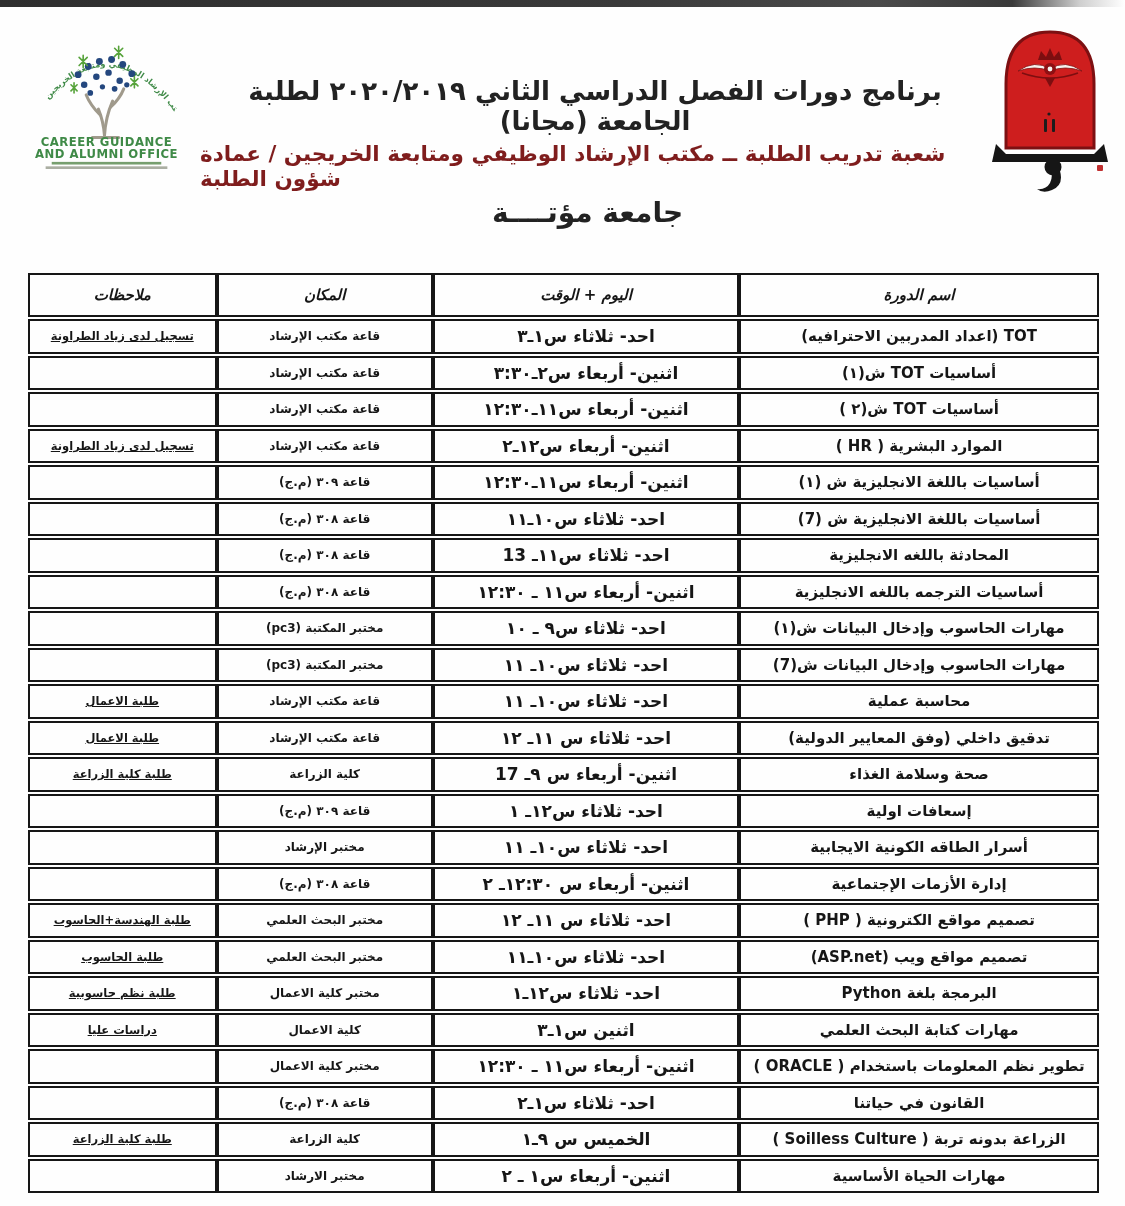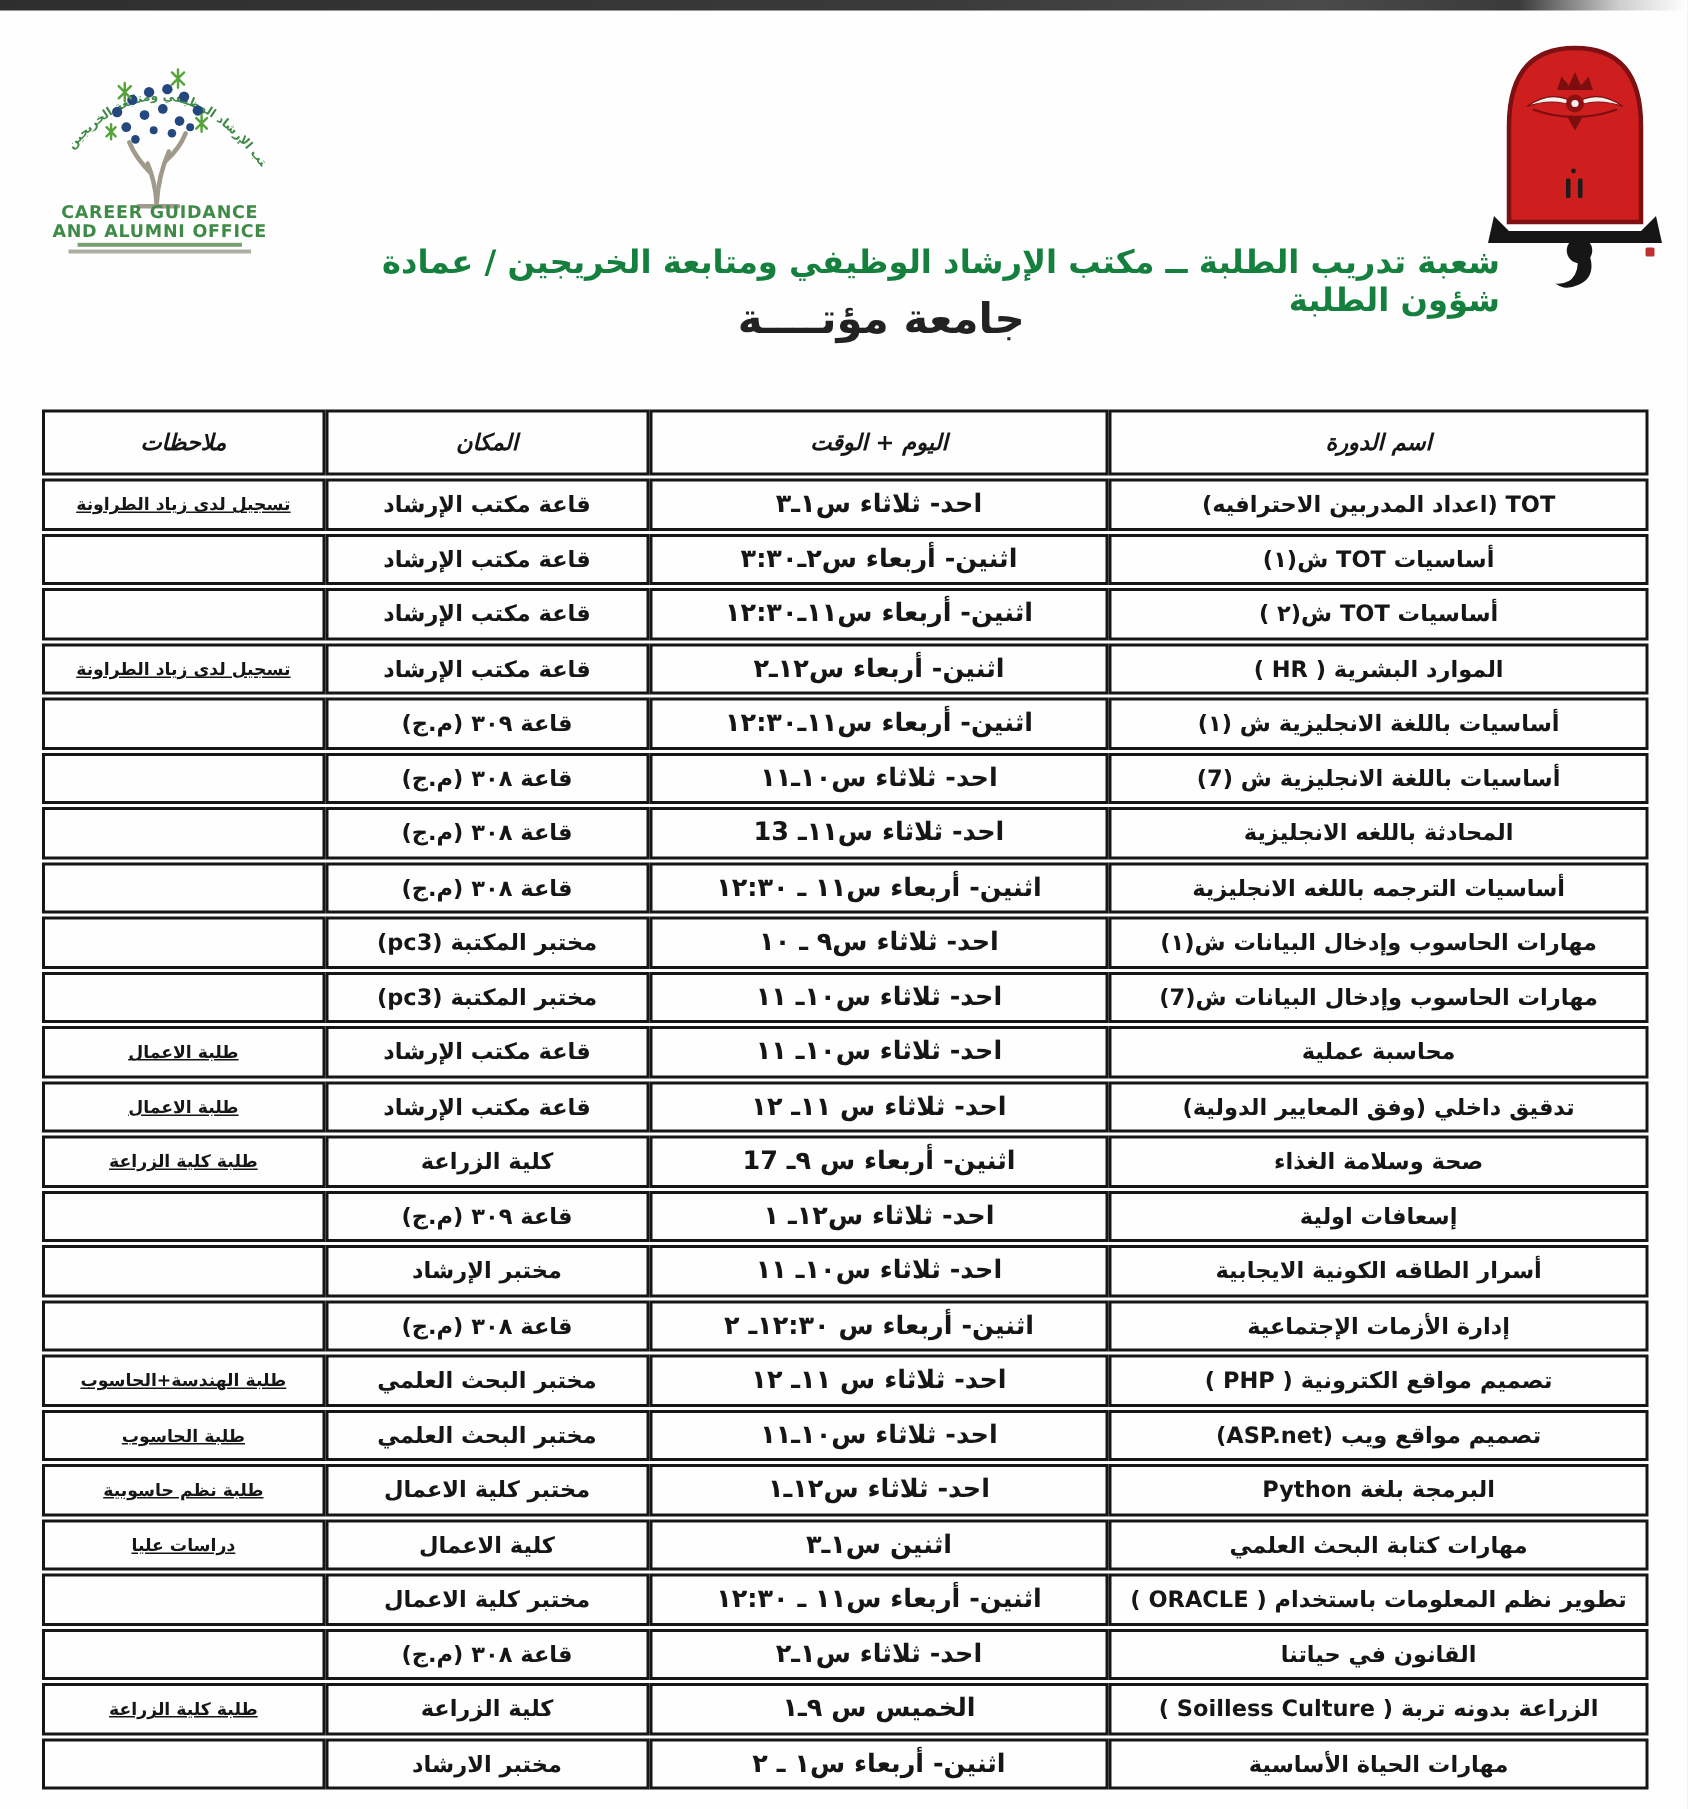--- a/index.html
+++ b/index.html
@@ -11,21 +11,21 @@
   .top-strip {
     position:absolute; top:0; left:0; width:1125px; height:7px;
     background:linear-gradient(to right,#2e2e2e 0%,#3a3a3a 55%,#4a4a4a 78%,#3a3a3a 90%,#cfcfcf 96%,#ffffff 100%);
   }
   .doc-title {
     position:absolute; top:76px; left:210px; width:770px;
     direction:rtl; text-align:center; font-size:26px; color:#222;
   }
   .doc-subtitle {
     position:absolute; top:141px; left:200px; width:800px;
-    direction:rtl; text-align:right; font-size:21.5px; color:#15803d;margin-top:22px;
+    direction:rtl; text-align:left; font-size:21.5px; color:#7f1d1d;
   }
   .university-name {
     position:absolute; top:196px; left:25px; width:1125px;
     direction:rtl; text-align:center; font-size:28px; color:#222;
   }
   .career-logo { position:absolute; left:24px; top:28px; width:165px; height:142px; }
   .mutah-logo  { position:absolute; left:990px; top:20px; width:120px; height:172px; }
 
   .table-wrap { position:absolute; top:271px; left:28px; width:1071px; }
   table.schedule {
@@ -33,21 +33,21 @@
     border-collapse:separate; border-spacing:0 2px;
   }
   .schedule th, .schedule td {
     border:2px solid #161616; text-align:center; vertical-align:middle;
     font-weight:bold; color:#161616; overflow:hidden; white-space:nowrap; padding:0 2px;
   }
   .schedule th { height:40px; font-size:15px;font-style:italic; }
   .schedule td { height:30.5px; }
   td.c-name  { font-size:15px; }
   td.c-time  { font-size:17px; }
-  td.c-place { font-size:15px; }
+  td.c-place { font-size:12px; }
   td.c-notes { font-size:11.5px;text-decoration:underline; }
 </style>
 </head>
 <body>
 
 <div class="page">
 
   <div class="top-strip"></div>
 
   <div class="career-logo">
@@ -114,20 +114,21 @@
       </g>
       <path d="M2 142 L6 124 L16 134 L104 134 L114 124 L118 142 Z" fill="#161616"></path>
       <g fill="#161616">
         <circle cx="63" cy="147" r="8.5"></circle>
         <path d="M70 151 q4 14 -8 19 q-9 4 -15 -1 q9 1 13 -6 q3 -6 1 -12 z"></path>
       </g>
       <rect x="107" y="145" width="6" height="6" rx="1" fill="#c03030"></rect>
     </svg>
   </div>
 
+  <div class="doc-title">برنامج دورات الفصل الدراسي الثاني ٢٠٢٠/٢٠١٩ لطلبة الجامعة (مجانا)</div>
   <div class="doc-subtitle">شعبة تدريب الطلبة ــ مكتب الإرشاد الوظيفي ومتابعة الخريجين / عمادة شؤون الطلبة</div>
   <div class="university-name">جامعة مؤتــــة</div>
 
   <div class="table-wrap">
     <table class="schedule">
       <colgroup>
         <col style="width:33.6%">
         <col style="width:28.6%">
         <col style="width:20.2%">
         <col style="width:17.6%">

